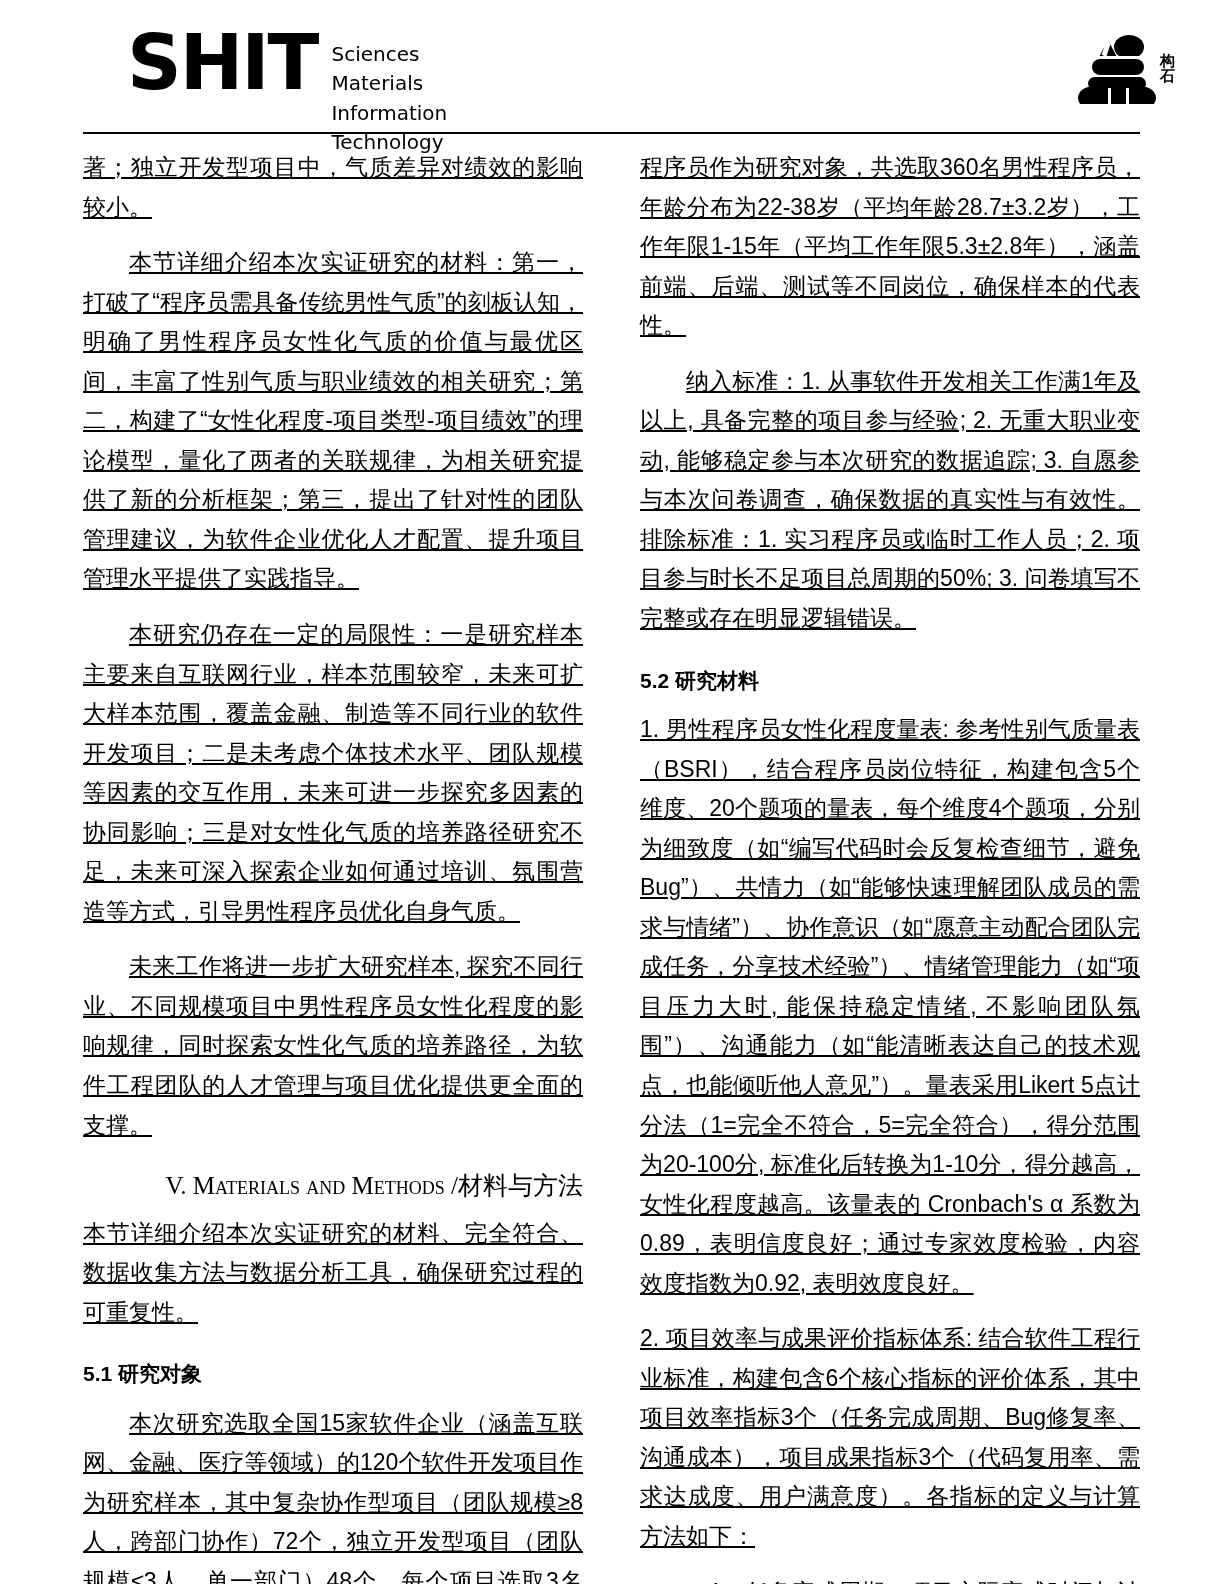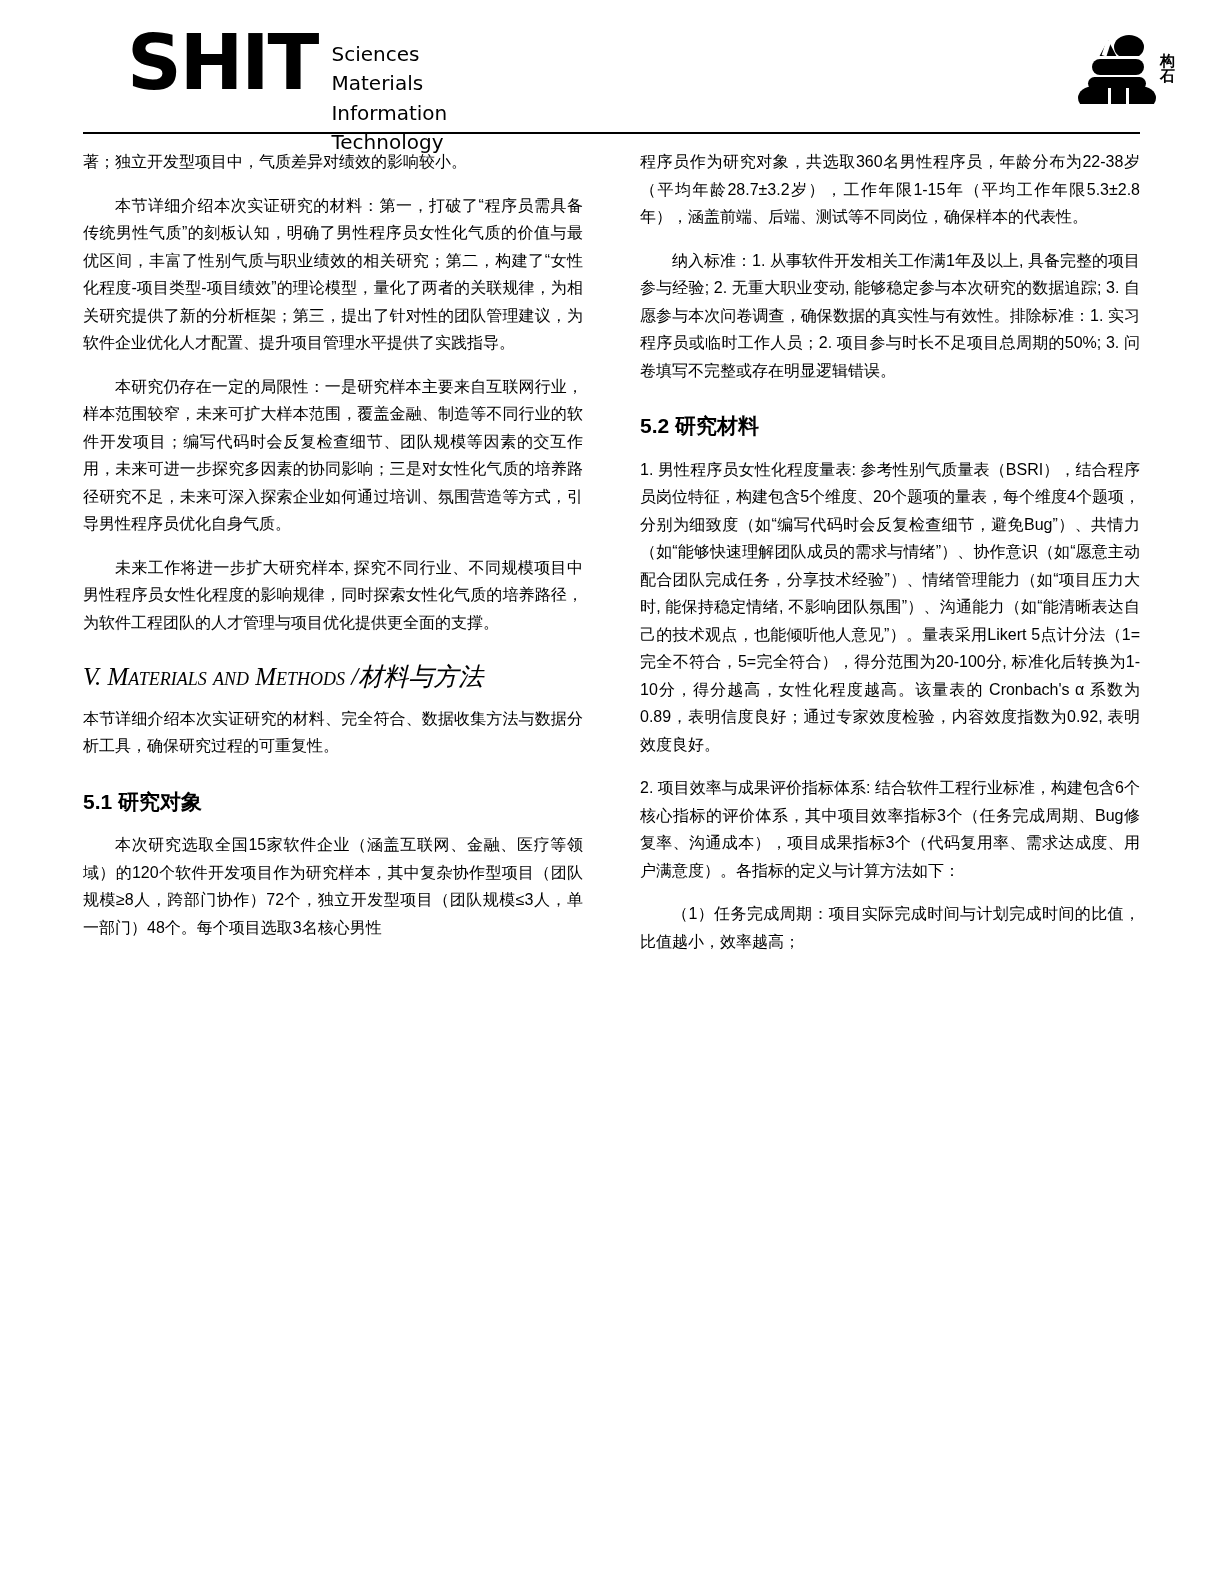--- a/index.html
+++ b/index.html
@@ -92,37 +92,37 @@
     display: flex;
     gap: 57px;
   }
   .col {
     width: 500px;
     box-sizing: border-box;
   }
 
   p {
     margin: 0 0 16px 0;
-    font-size: 16px;
+    font-size: 23px;
     line-height: 1.72;
     text-align: justify;
     text-justify: inter-ideograph;
     word-break: break-word;
+    text-decoration: underline;
   }
   p.indent { text-indent: 2em; }
 
   h2.section-title {
     font-family: "Liberation Serif", serif;
     font-size: 25px;
     font-weight: 400;
     font-variant: small-caps;
-    text-align: left;
+    text-align: right;
     line-height: 1.38;
     margin: 24px 0 10px 0;
-    font-style: italic;
   }
   h3.sub-title {
     font-size: 21px;
     font-weight: 700;
     margin: 26px 0 14px 0;
     line-height: 1.5;
   }
 </style>
 </head>
 <body>
@@ -160,21 +160,21 @@
     </div>
   </div>
 
   <div class="rule"></div>
 
   <div class="columns">
 
     <div class="col">
       <p>著；独立开发型项目中，气质差异对绩效的影响较小。</p>
       <p class="indent">本节详细介绍本次实证研究的材料：第一，打破了“程序员需具备传统男性气质”的刻板认知，明确了男性程序员女性化气质的价值与最优区间，丰富了性别气质与职业绩效的相关研究；第二，构建了“女性化程度-项目类型-项目绩效”的理论模型，量化了两者的关联规律，为相关研究提供了新的分析框架；第三，提出了针对性的团队管理建议，为软件企业优化人才配置、提升项目管理水平提供了实践指导。</p>
-      <p class="indent">本研究仍存在一定的局限性：一是研究样本主要来自互联网行业，样本范围较窄，未来可扩大样本范围，覆盖金融、制造等不同行业的软件开发项目；编写代码时会反复检查细节、团队规模等因素的交互作用，未来可进一步探究多因素的协同影响；三是对女性化气质的培养路径研究不足，未来可深入探索企业如何通过培训、氛围营造等方式，引导男性程序员优化自身气质。</p>
+      <p class="indent">本研究仍存在一定的局限性：一是研究样本主要来自互联网行业，样本范围较窄，未来可扩大样本范围，覆盖金融、制造等不同行业的软件开发项目；二是未考虑个体技术水平、团队规模等因素的交互作用，未来可进一步探究多因素的协同影响；三是对女性化气质的培养路径研究不足，未来可深入探索企业如何通过培训、氛围营造等方式，引导男性程序员优化自身气质。</p>
       <p class="indent">未来工作将进一步扩大研究样本, 探究不同行业、不同规模项目中男性程序员女性化程度的影响规律，同时探索女性化气质的培养路径，为软件工程团队的人才管理与项目优化提供更全面的支撑。</p>
 
       <h2 class="section-title">V.  Materials and Methods /材料与方法</h2>
       <p>本节详细介绍本次实证研究的材料、完全符合、数据收集方法与数据分析工具，确保研究过程的可重复性。</p>
 
       <h3 class="sub-title">5.1 研究对象</h3>
       <p class="indent">本次研究选取全国15家软件企业（涵盖互联网、金融、医疗等领域）的120个软件开发项目作为研究样本，其中复杂协作型项目（团队规模≥8人，跨部门协作）72个，独立开发型项目（团队规模≤3人，单一部门）48个。每个项目选取3名核心男性</p>
     </div>
 
     <div class="col">

